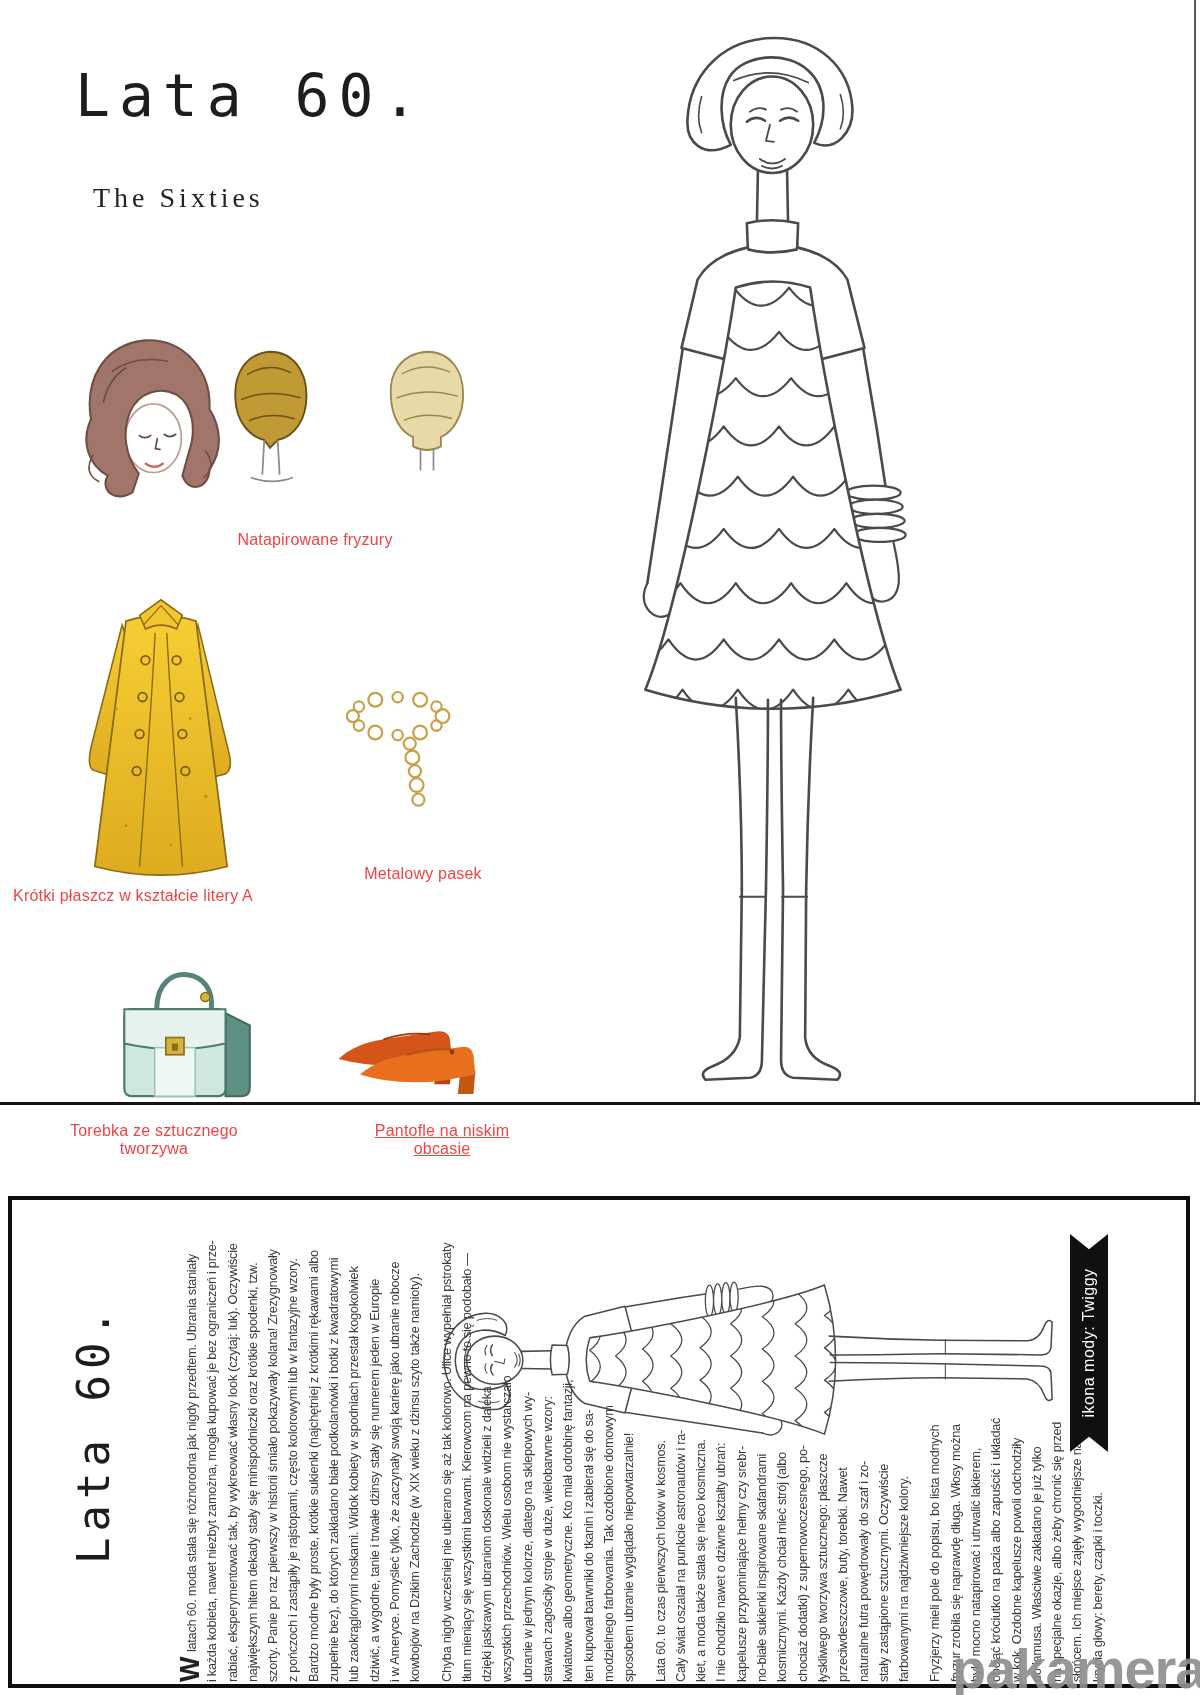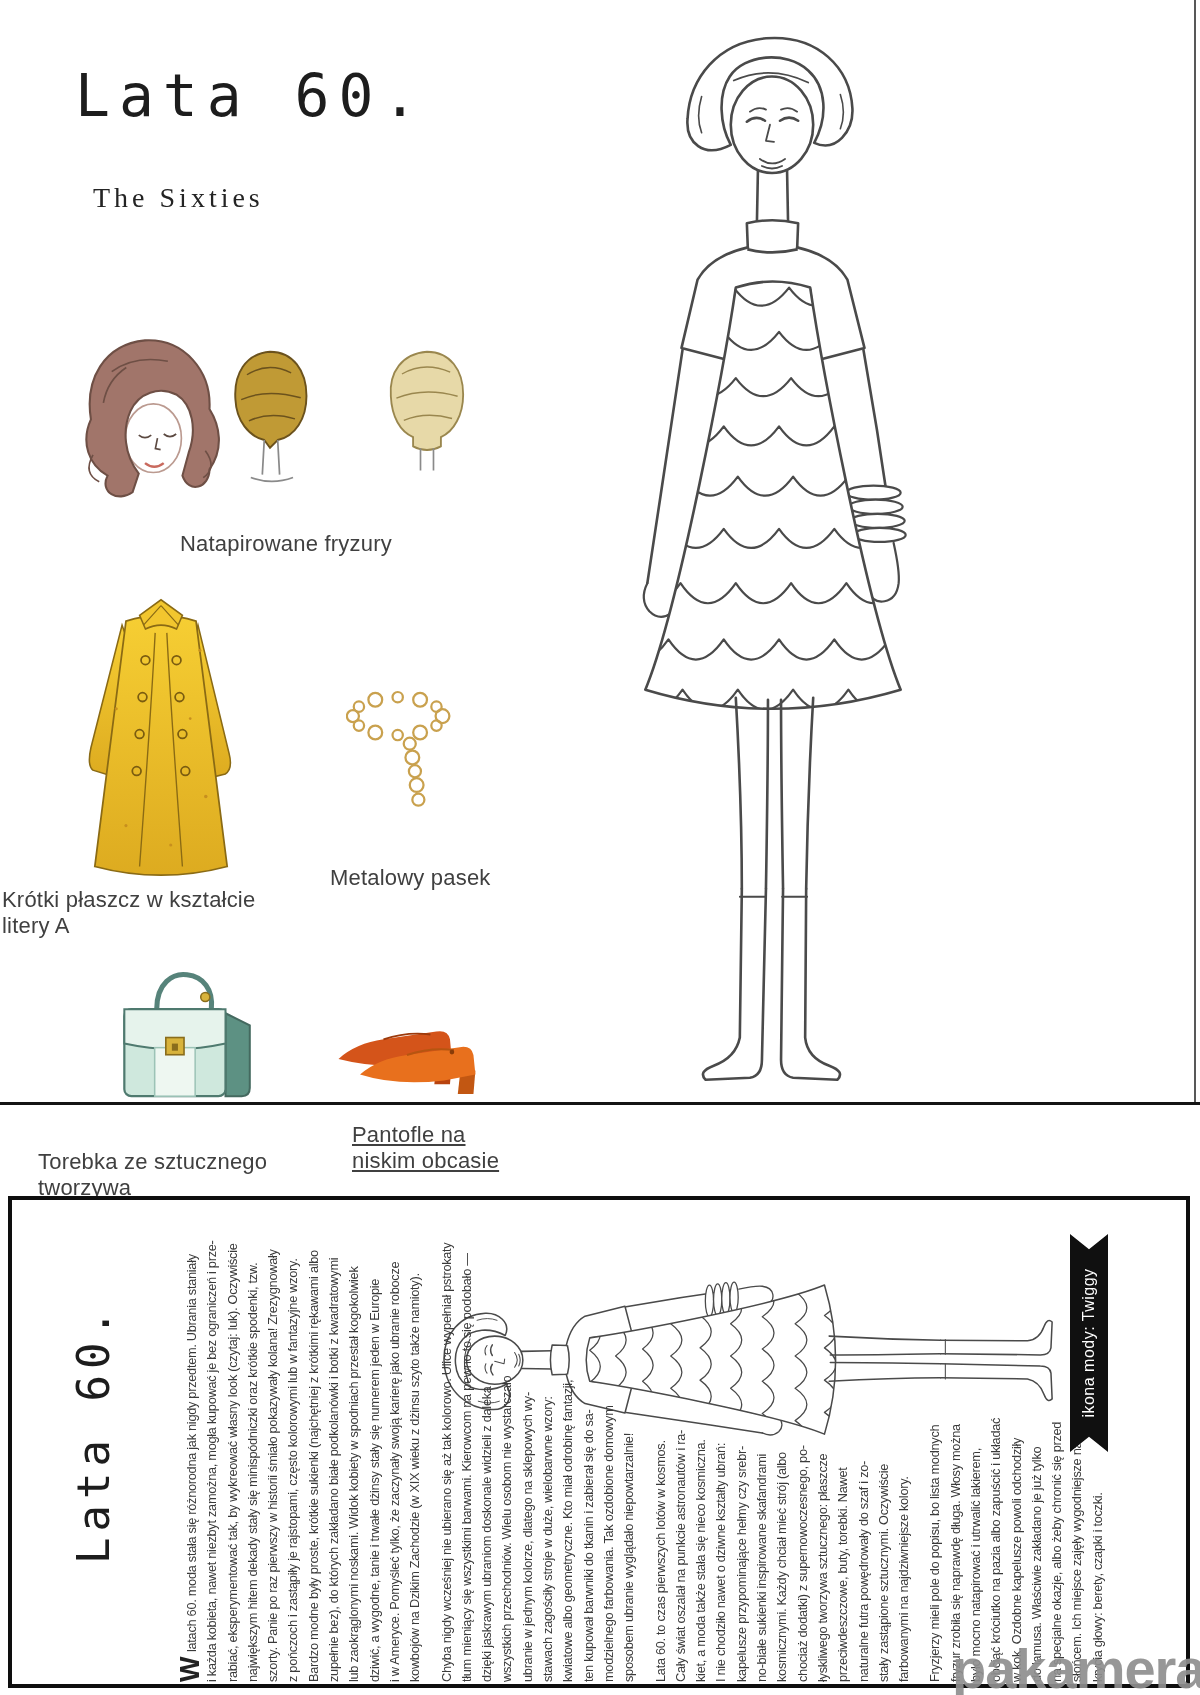--- a/index.html
+++ b/index.html
@@ -3,25 +3,25 @@
 <meta charset="utf-8">
 <style>
   html,body{margin:0;padding:0;background:#e9e9e9;}
   .page{position:relative;width:1200px;height:1695px;background:#ffffff;margin:0 auto;
         overflow:hidden;font-family:"Liberation Sans",sans-serif;color:#3d3d3d;padding-left:44px;}
   
   .page-title{position:absolute;left:75px;top:62px;font-family:"DejaVu Sans Mono",monospace;
         font-size:58px;font-weight:400;letter-spacing:9px;color:#1d1d1d;margin:0;}
   .page-subtitle{position:absolute;left:80px;top:182px;font-family:Liberation Serif, serif;
         font-size:28px;letter-spacing:4px;color:#242424;margin-left:13px;}
-  .caption{position:absolute;font-size:22px;letter-spacing:.2px;color:#404040;}
+  .caption{position:absolute;text-align:center;font-size:16px;letter-spacing:.2px;color:#ef4444;}
   .cap-hair{left:180px;top:531px;width:270px;}
   .cap-coat{left:2px;top:887px;width:262px;}
   .cap-belt{left:330px;top:829px;width:186px;margin-top:36px;}
-  .cap-bag{left:38px;top:1122px;width:232px;margin-top:27px;}
+  .cap-bag{left:38px;top:1122px;width:232px;}
   .cap-shoes{left:352px;top:1122px;width:180px;text-decoration:underline;}
   .illus{position:absolute;}
   .il-hair-a{left:70px;top:330px;width:150px;height:182px;}
   .il-hair-b{left:222px;top:338px;width:96px;height:158px;}
   .il-hair-c{left:376px;top:338px;width:102px;height:148px;}
   .il-coat{left:82px;top:592px;width:158px;height:292px;}
   .il-belt{left:346px;top:682px;width:112px;height:132px;}
   .il-bag{left:96px;top:966px;width:172px;height:138px;}
   .il-shoes{left:326px;top:1010px;width:158px;height:88px;}
   .fig-top{left:583px;top:24px;width:382px;height:1066px;}

